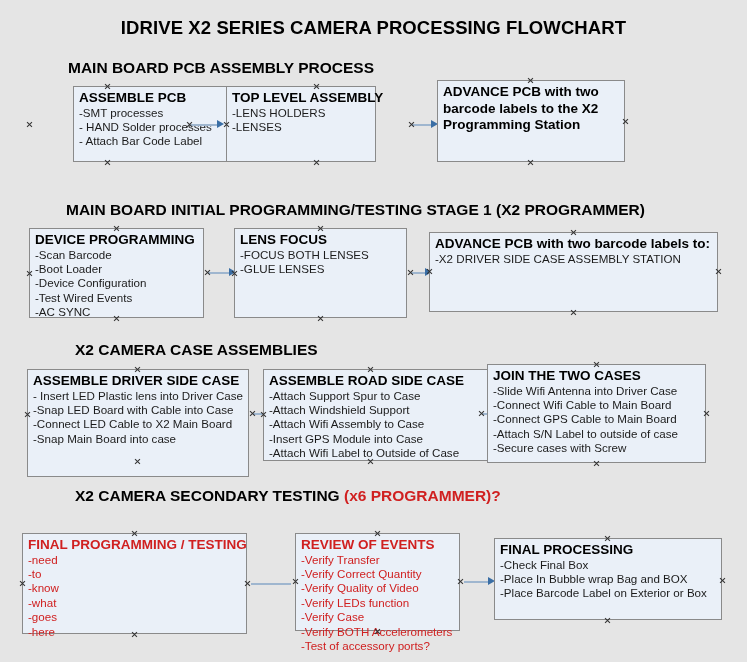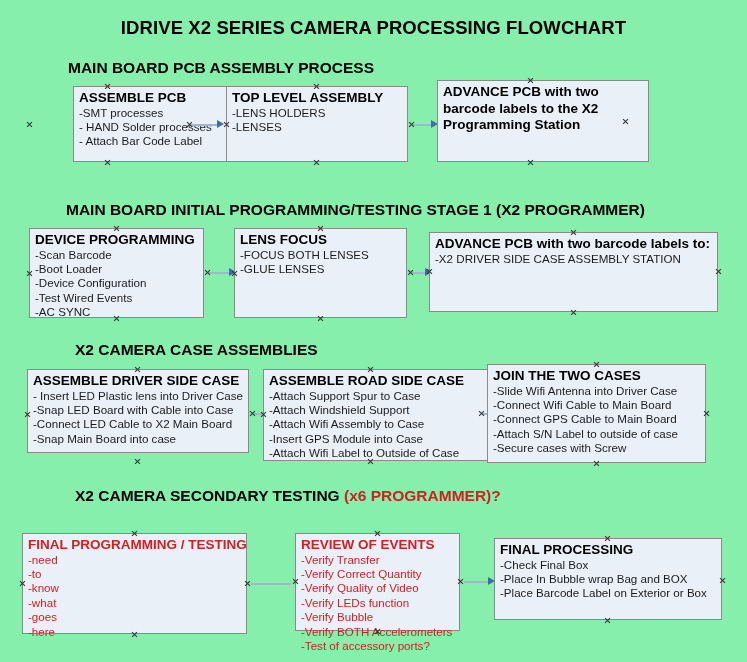--- a/index.html
+++ b/index.html
@@ -8,21 +8,21 @@
     background: #ffffff;
   }
   body {
     font-family: "Liberation Sans", sans-serif;
     color: #000000;
   }
   #canvas {
     position: relative;
     width: 747px;
     height: 662px;
-    background: #86efac;
+    background: #e5e5e5;
     overflow: hidden;
   }
   .doc-title {
     position: absolute;
     left: 0;
     top: 17px;
     width: 747px;
     text-align: center;
     font-size: 18.5px;
     font-weight: bold;
@@ -115,34 +115,34 @@
     <div class="line">- Attach Bar Code Label</div>
   </div>
   <div class="handle" style="left:104px; top:83px;"></div>
   <div class="handle" style="left:26px; top:121px;"></div>
   <div class="handle" style="left:104px; top:159px;"></div>
 
   <div class="conn" style="left:190px; top:124px; width:28px;"></div>
   <div class="arrowhead" style="left:217px; top:120px;"></div>
   <div class="handle" style="left:186px; top:121px;"></div>
 
-  <div class="node" style="left:226px; top:86px; width:182px; height:76px;">
+  <div class="node" style="left:226px; top:86px; width:150px; height:76px;">
     <div class="title">TOP LEVEL ASSEMBLY</div>
     <div class="line">-LENS HOLDERS</div>
     <div class="line">-LENSES</div>
   </div>
   <div class="handle" style="left:313px; top:83px;"></div>
   <div class="handle" style="left:223px; top:121px;"></div>
   <div class="handle" style="left:313px; top:159px;"></div>
 
   <div class="conn" style="left:412px; top:124px; width:20px;"></div>
   <div class="arrowhead" style="left:431px; top:120px;"></div>
   <div class="handle" style="left:408px; top:121px;"></div>
 
-  <div class="node title-wrap" style="left:437px; top:80px; width:212px; height:82px;">
+  <div class="node title-wrap" style="left:437px; top:80px; width:188px; height:82px;">
     <div class="title">ADVANCE PCB with two barcode labels to the  X2 Programming Station</div>
   </div>
   <div class="handle" style="left:527px; top:77px;"></div>
   <div class="handle" style="left:622px; top:118px;"></div>
   <div class="handle" style="left:527px; top:159px;"></div>
 
   <div class="section-head" style="left:24px; top:201px;">
     <span>MAIN BOARD INITIAL PROGRAMMING/TESTING STAGE 1 (X2 PROGRAMMER)</span>
   </div>
 
@@ -181,21 +181,21 @@
   </div>
   <div class="handle" style="left:570px; top:229px;"></div>
   <div class="handle" style="left:426px; top:268px;"></div>
   <div class="handle" style="left:715px; top:268px;"></div>
   <div class="handle" style="left:570px; top:309px;"></div>
 
   <div class="section-head" style="left:33px; top:341px;">
     <span>X2 CAMERA CASE ASSEMBLIES</span>
   </div>
 
-  <div class="node" style="left:27px; top:369px; width:222px; height:84px;">
+  <div class="node" style="left:27px; top:369px; width:222px; height:108px;">
     <div class="title">ASSEMBLE DRIVER SIDE CASE</div>
     <div class="line">- Insert LED Plastic lens into Driver Case</div>
     <div class="line">-Snap LED Board with Cable into Case</div>
     <div class="line">-Connect LED Cable to X2 Main Board</div>
     <div class="line">-Snap Main Board into case</div>
   </div>
   <div class="handle" style="left:134px; top:366px;"></div>
   <div class="handle" style="left:24px; top:411px;"></div>
   <div class="handle" style="left:134px; top:458px;"></div>
 
@@ -250,21 +250,21 @@
   <div class="handle" style="left:131px; top:631px;"></div>
 
   <div class="conn" style="left:251px; top:583px; width:40px;"></div>
 
   <div class="node red" style="left:295px; top:533px; width:165px; height:98px;">
     <div class="title">REVIEW OF EVENTS</div>
     <div class="line">-Verify Transfer</div>
     <div class="line">-Verify Correct Quantity</div>
     <div class="line">-Verify Quality of Video</div>
     <div class="line">-Verify LEDs function</div>
-    <div class="line">-Verify Bubble</div>
+    <div class="line">-Verify Case</div>
     <div class="line">-Verify BOTH Accelerometers</div>
     <div class="line">-Test of accessory ports?</div>
   </div>
   <div class="handle" style="left:374px; top:530px;"></div>
   <div class="handle" style="left:292px; top:578px;"></div>
   <div class="handle" style="left:457px; top:578px;"></div>
   <div class="handle" style="left:374px; top:628px;"></div>
 
   <div class="conn" style="left:464px; top:581px; width:26px;"></div>
   <div class="arrowhead" style="left:488px; top:577px;"></div>

